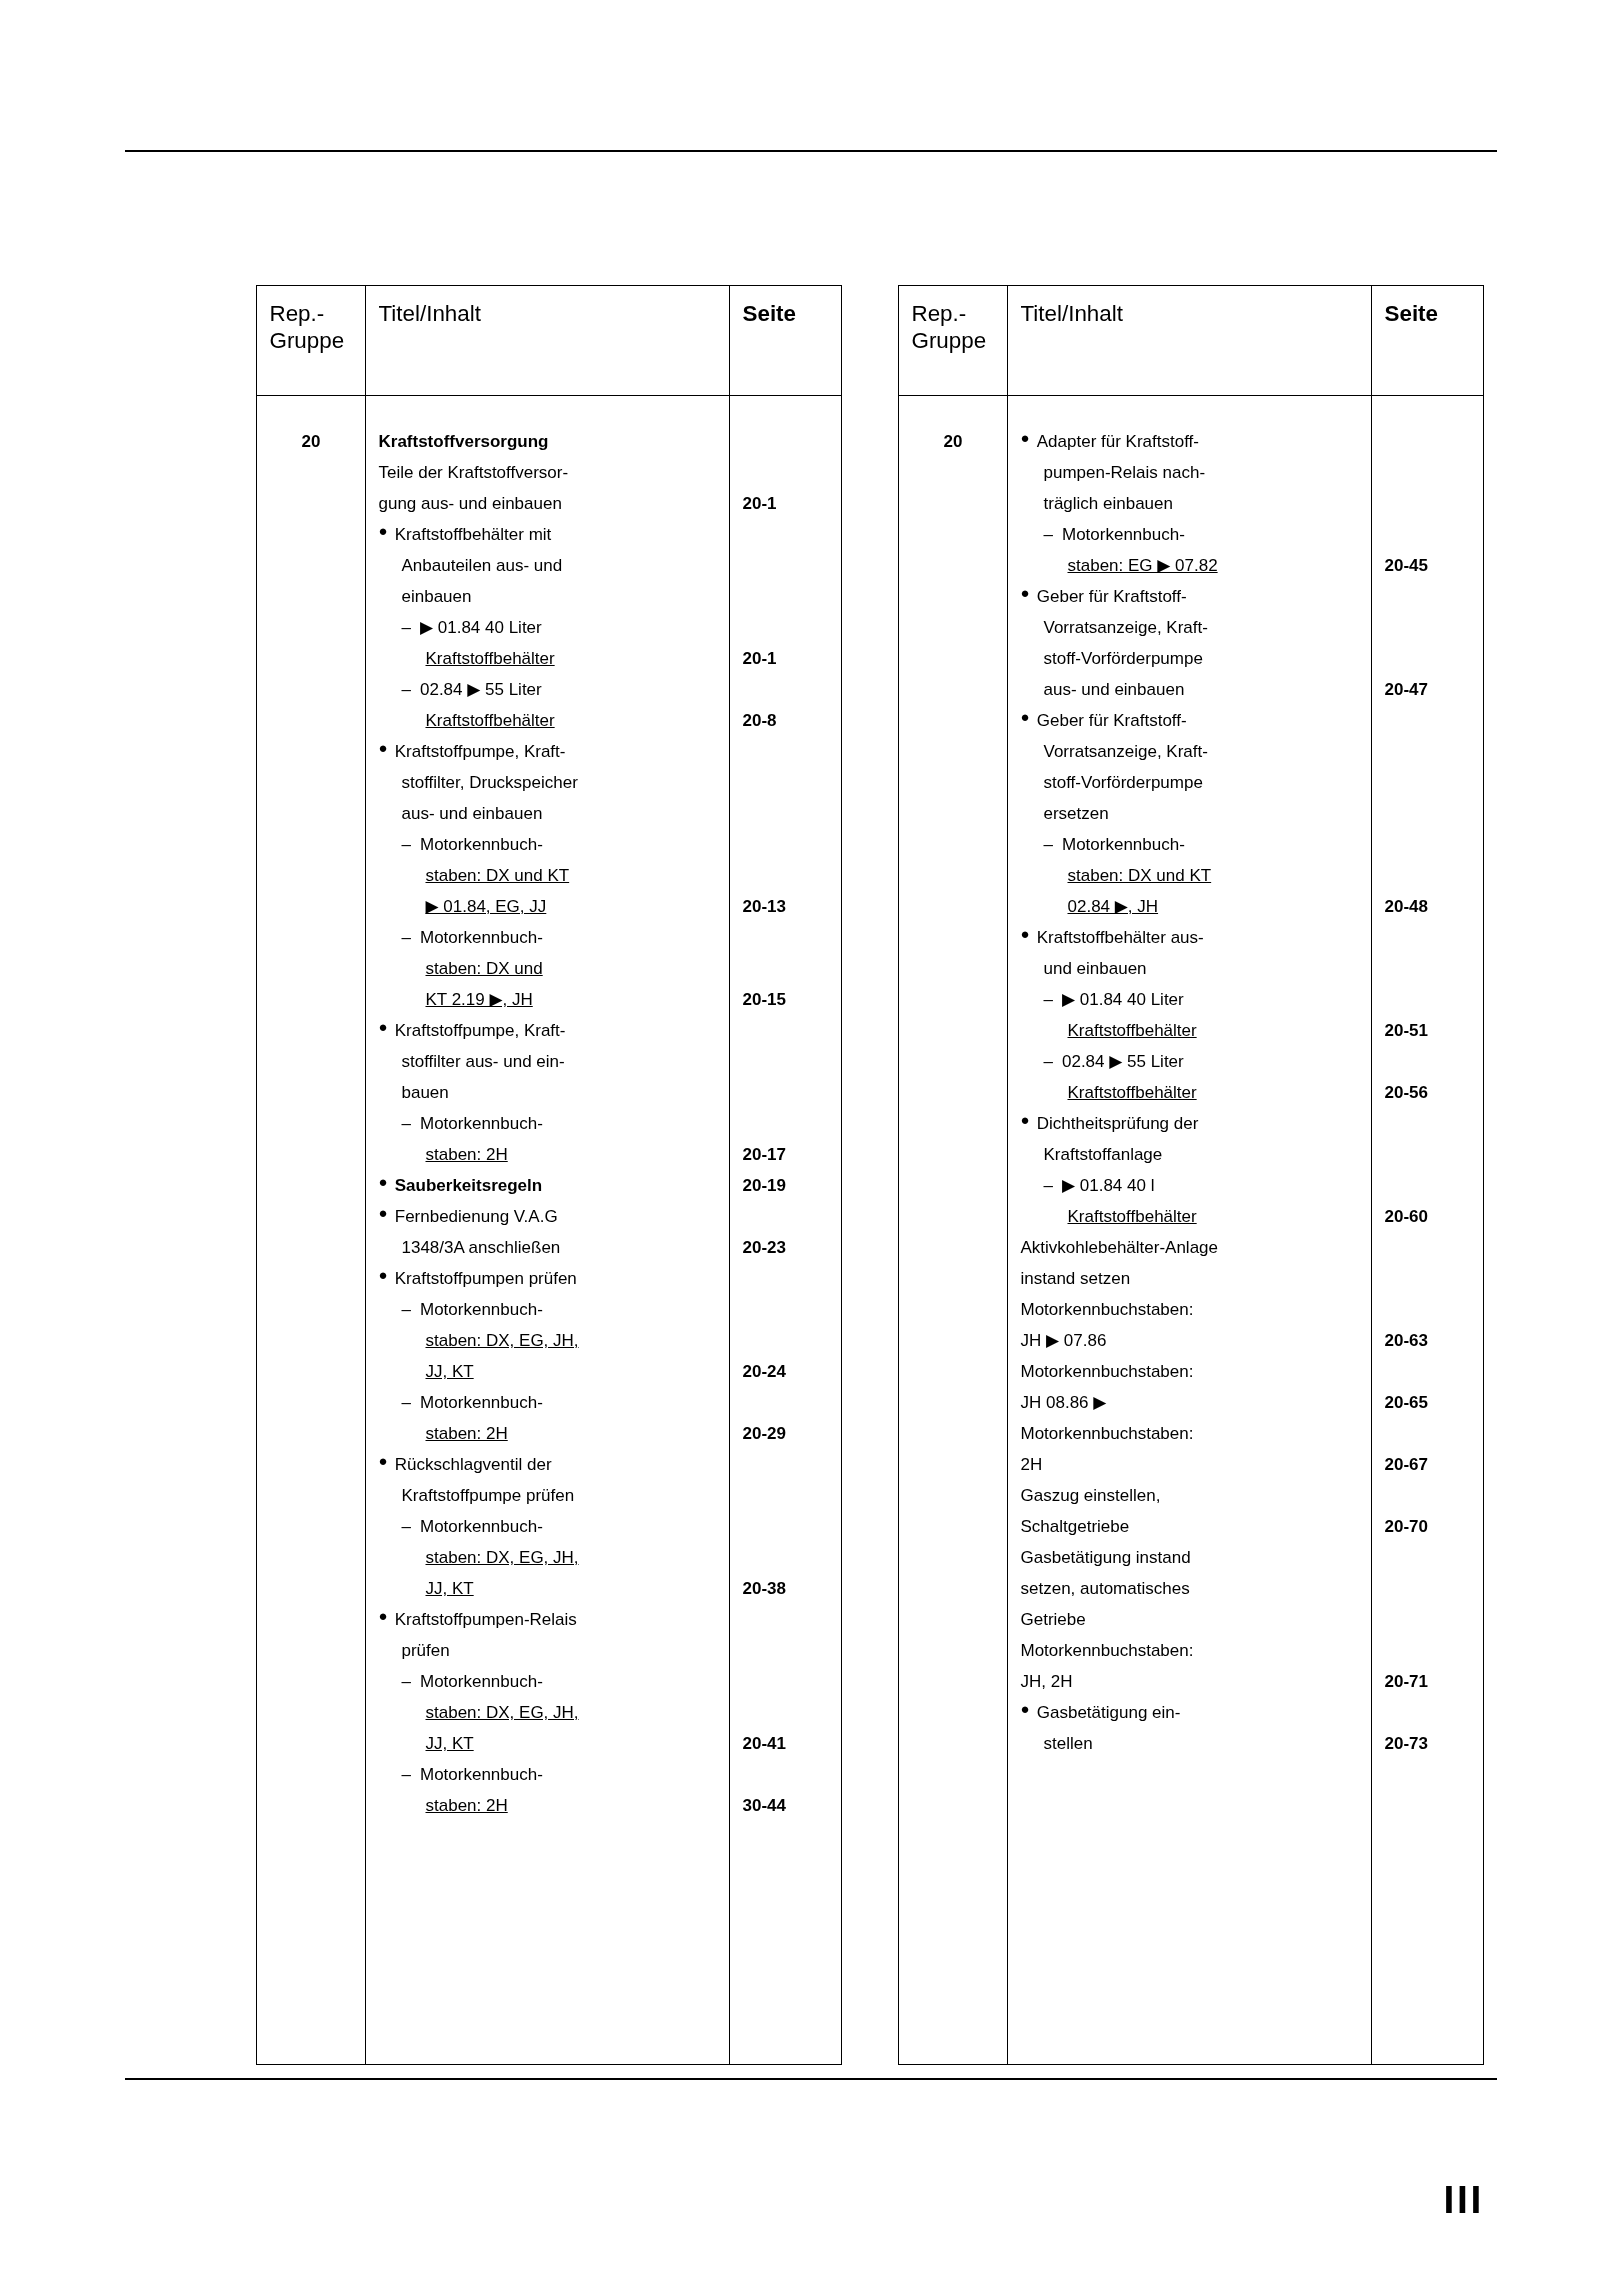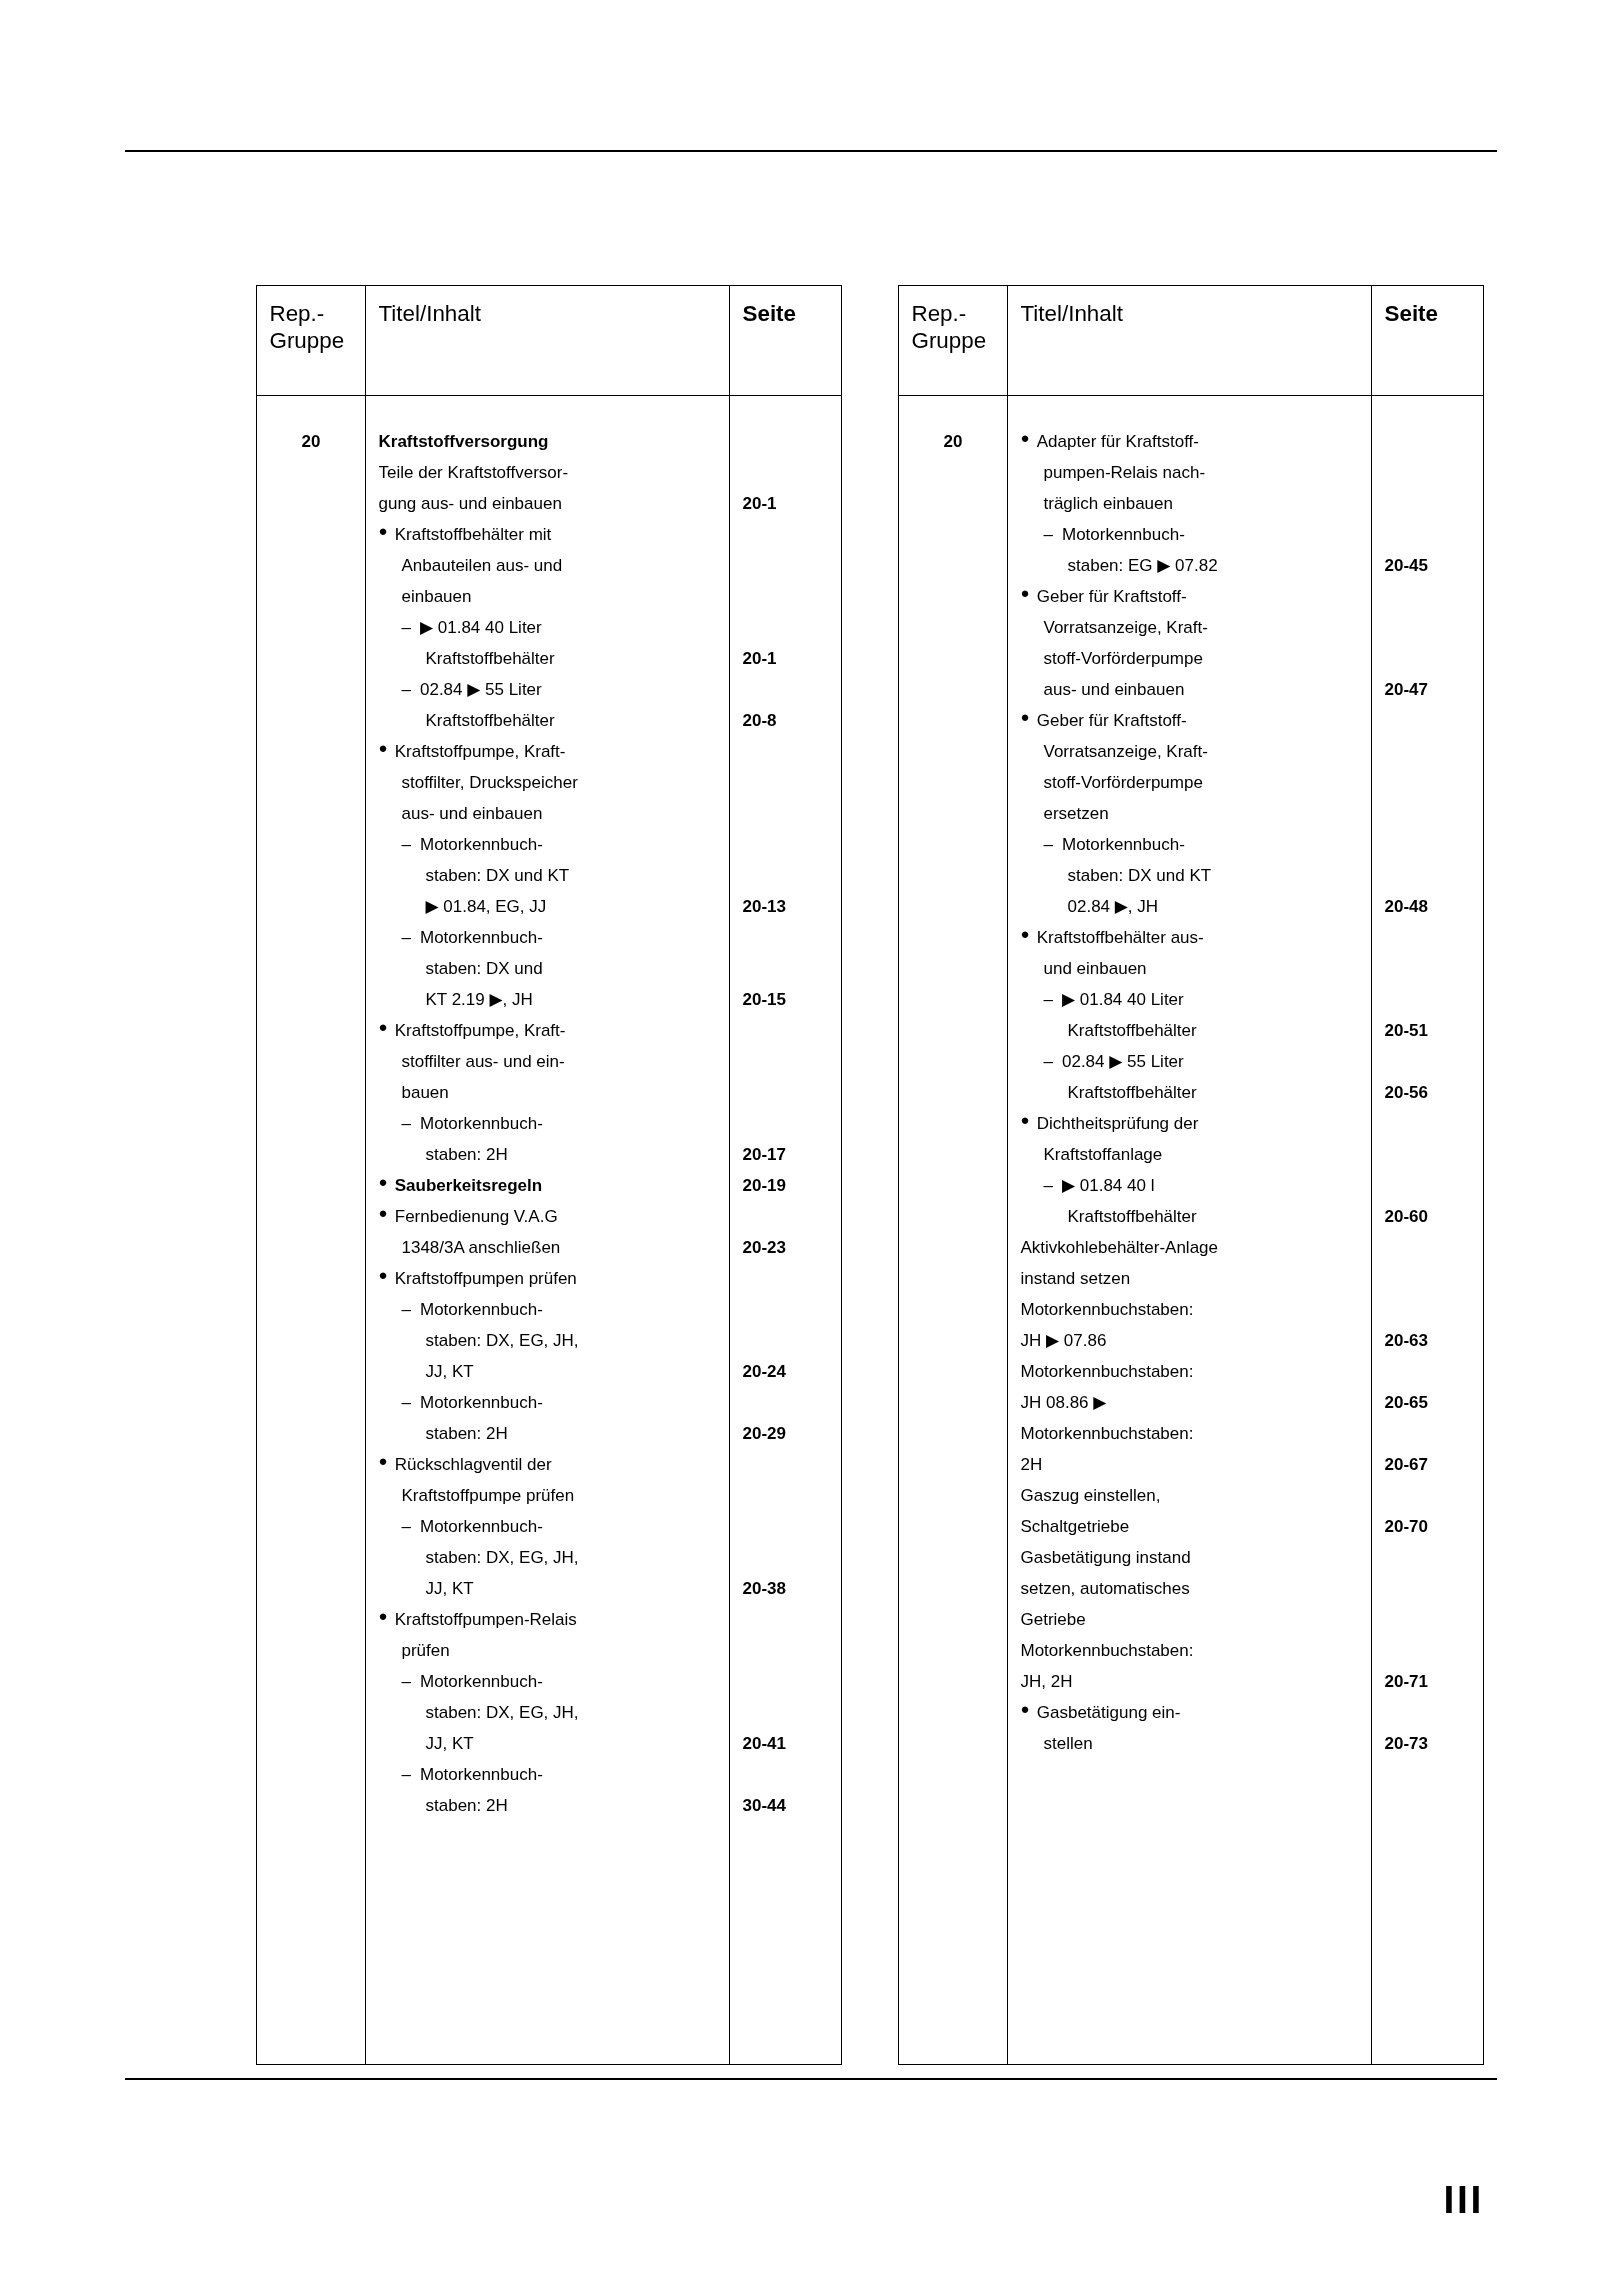--- a/index.html
+++ b/index.html
@@ -95,21 +95,21 @@
     font-size: 15px;
     position: relative;
     top: -3.6px;
     margin-right: 7.2px;
   }
   .dash::before {
     content: "\2013";
     margin-right: 9px;
   }
   .ind1 { padding-left: 23px; }
-  .ind2 { padding-left: 47px; }
+  .ind2 { padding-left: 47px; text-decoration: underline; }
 
   .folio {
     position: absolute;
     right: 139px;
     top: 2178px;
     font-size: 39px;
     font-weight: bold;
     letter-spacing: 2.7px;
   }
 </style>

